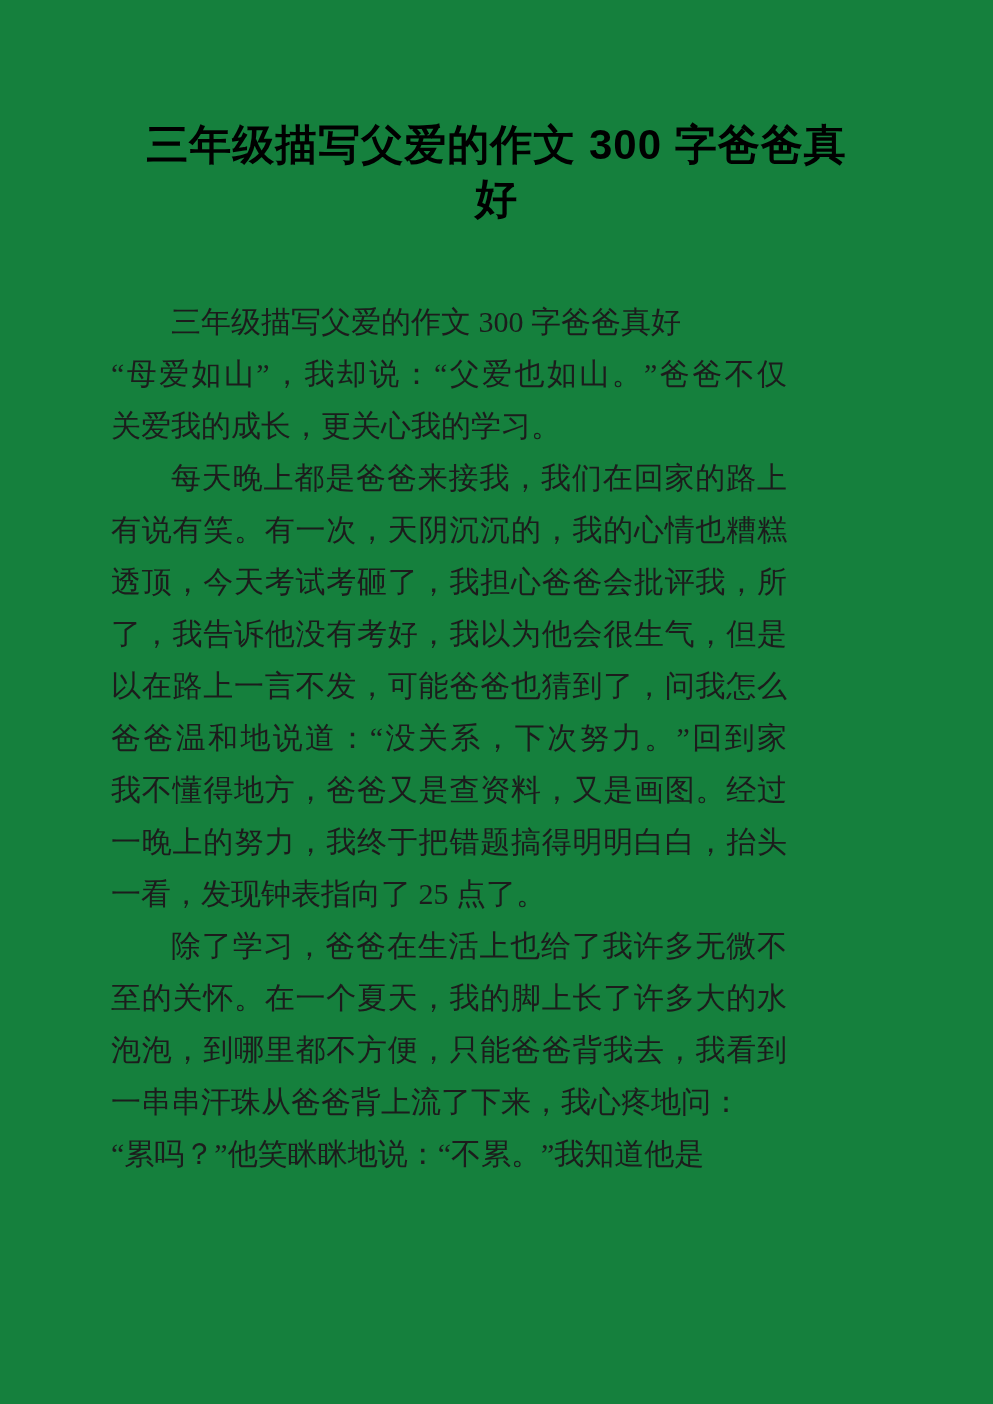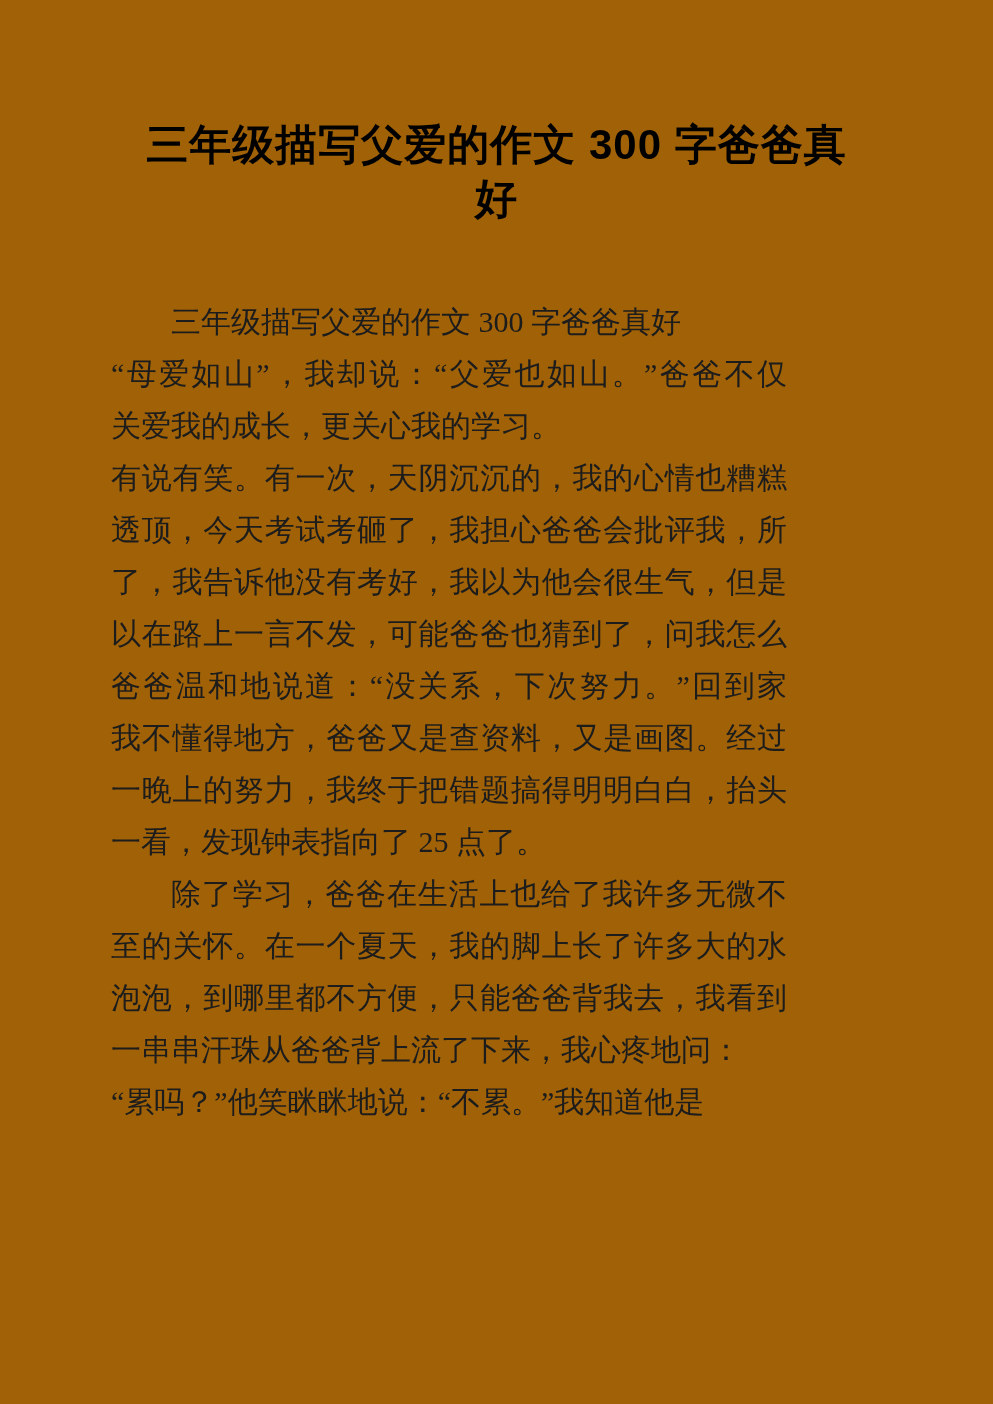--- a/index.html
+++ b/index.html
@@ -5,21 +5,21 @@
   html, body {
     margin: 0;
     padding: 0;
     background: #ffffff;
   }
   .page {
     position: relative;
     width: 993px;
     height: 1404px;
     margin: 0 auto;
-    background: #a16207;
+    background: #15803d;
     overflow: hidden;
     box-sizing: border-box;
     padding-top: 118px;
   }
   .doc-title {
     text-align: center;
     font-family: "Liberation Sans", "DejaVu Sans", sans-serif;
     font-weight: 700;
     font-size: 42px;
     line-height: 54px;
@@ -56,20 +56,21 @@
 
 <div class="page">
   <div class="doc-title">
       <div class="title-line">三年级描写父爱的作文 300 字爸爸真</div>
       <div class="title-line">好</div>
     </div>
   <div class="doc-body">
       <div class="body-line indent">三年级描写父爱的作文 300 字爸爸真好</div>
       <div class="body-line fill">“母爱如山”，我却说：“父爱也如山。”爸爸不仅</div>
       <div class="body-line">关爱我的成长，更关心我的学习。</div>
+      <div class="body-line indent fill">每天晚上都是爸爸来接我，我们在回家的路上</div>
       <div class="body-line fill">有说有笑。有一次，天阴沉沉的，我的心情也糟糕</div>
       <div class="body-line fill">透顶，今天考试考砸了，我担心爸爸会批评我，所</div>
       <div class="body-line fill">了，我告诉他没有考好，我以为他会很生气，但是</div>
       <div class="body-line fill">以在路上一言不发，可能爸爸也猜到了，问我怎么</div>
       <div class="body-line fill">爸爸温和地说道：“没关系，下次努力。”回到家</div>
       <div class="body-line fill">我不懂得地方，爸爸又是查资料，又是画图。经过</div>
       <div class="body-line fill">一晚上的努力，我终于把错题搞得明明白白，抬头</div>
       <div class="body-line">一看，发现钟表指向了 25 点了。</div>
       <div class="body-line indent fill">除了学习，爸爸在生活上也给了我许多无微不</div>
       <div class="body-line fill">至的关怀。在一个夏天，我的脚上长了许多大的水</div>

